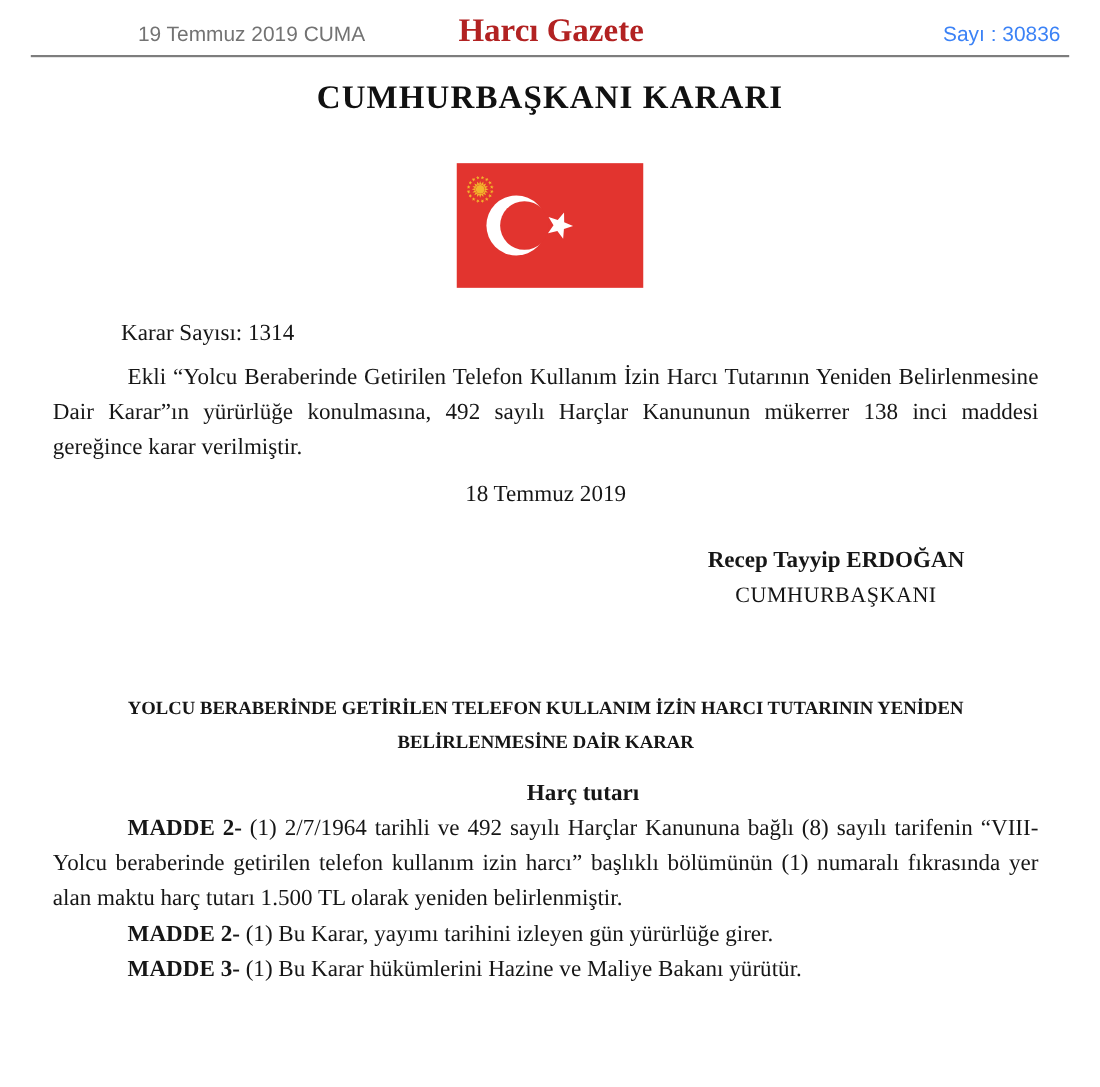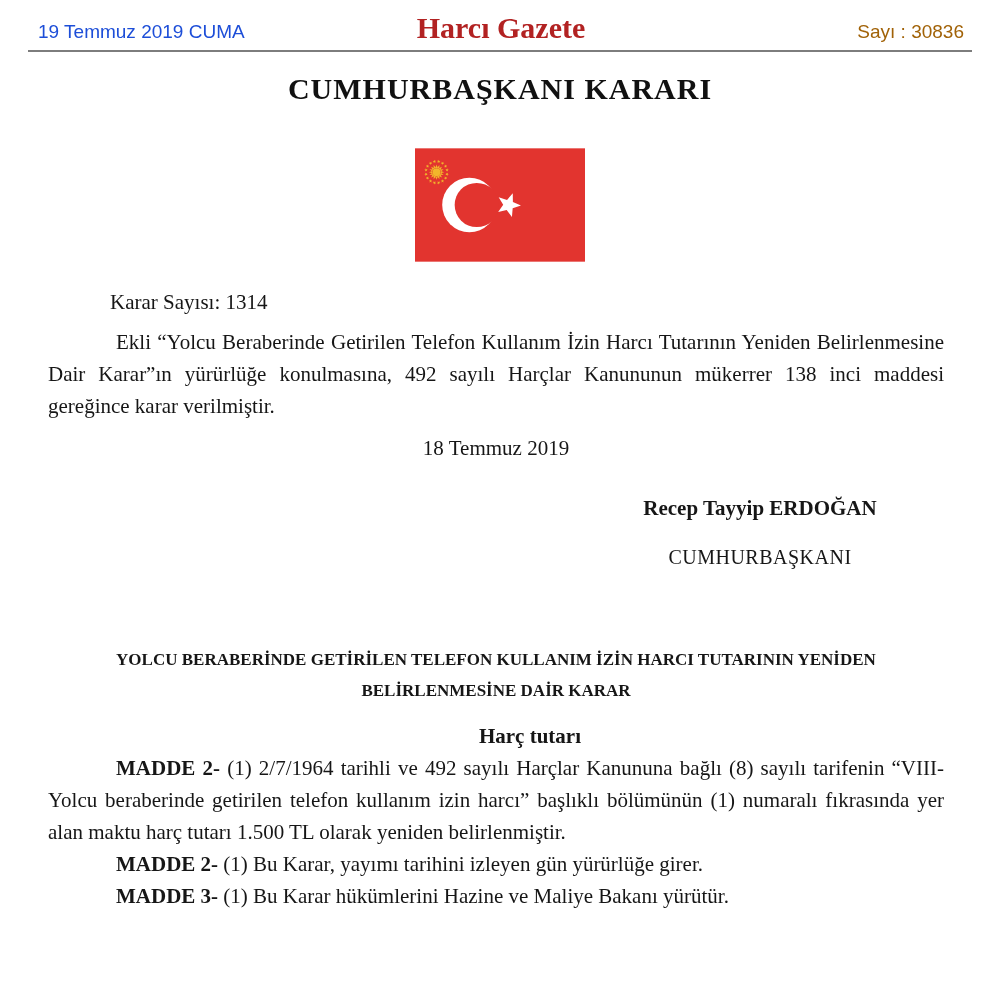--- a/index.html
+++ b/index.html
@@ -9,35 +9,35 @@
     --rule-gray:#7d7d7d;
     --text:#1b1b1b;
   }
   html,body{margin:0;padding:0;background:#ffffff;}
   .page{
     width:1000px;height:988px;background:#ffffff;color:var(--text);
     font-family:"Liberation Serif",serif;overflow:hidden;position:relative;
   }
   .masthead{display:flex;align-items:baseline;padding:12px 36px 0 38px;
     font-family:"Liberation Sans",sans-serif;}
-  .m-left{flex:1;font-size:19px;color:#1d4ed8;white-space:nowrap;}
+  .m-left{flex:1;font-size:19px;color:#737373;white-space:nowrap;text-align:right;}
   .m-center{flex:1.15;text-align:center;font-family:"Liberation Serif",serif;
     font-weight:bold;font-size:30px;line-height:32px;color:var(--masthead-red);white-space:nowrap;}
-  .m-right{flex:1;text-align:right;font-size:19px;color:#a16207;white-space:nowrap;}
+  .m-right{flex:1;text-align:right;font-size:19px;color:#3b82f6;white-space:nowrap;}
   .rule{border-top:2px solid var(--rule-gray);margin:6px 28px 0 28px;}
   .decree-heading{text-align:center;font-size:30px;line-height:34px;font-weight:bold;
     letter-spacing:1px;margin:20px 0 0 0;color:#111;}
   .flag{display:block;width:170px;height:114px;margin:42px auto 0;}
   .doc{padding:0 56px 0 48px;font-size:21px;line-height:32px;text-align:justify;color:#161616;}
   .karar-no{font-weight:normal;margin:24px 0 0 62px;text-align:left;}
   .intro{margin:8px 0 0 0;text-indent:68px;}
   .date-line{margin:10px 0 0 0;text-align:center;text-indent:0;}
   .sig{width:300px;margin:28px 34px 0 auto;text-align:center;}
   .sig-name{font-weight:bold;}
-  .sig-title{margin-top:20px;font-size:20px;line-height:26px;letter-spacing:0.5px;font-family:Liberation Serif, serif;}
+  .sig-title{margin-top:4px;font-size:20px;line-height:26px;letter-spacing:0.5px;font-family:Liberation Serif, serif;}
   .decree-title{font-size:17px;line-height:31px;font-weight:bold;text-align:center;
     margin:74px auto 0;max-width:810px;}
   .art-h{font-weight:bold;margin:14px 0 0 68px;text-align:center;}
   section + section .art-h{margin-top:12px;}
   .art-p{margin:0;text-indent:68px;}
   .art-lbl{font-weight:bold;}
 </style>
 </head>
 <body>
 

